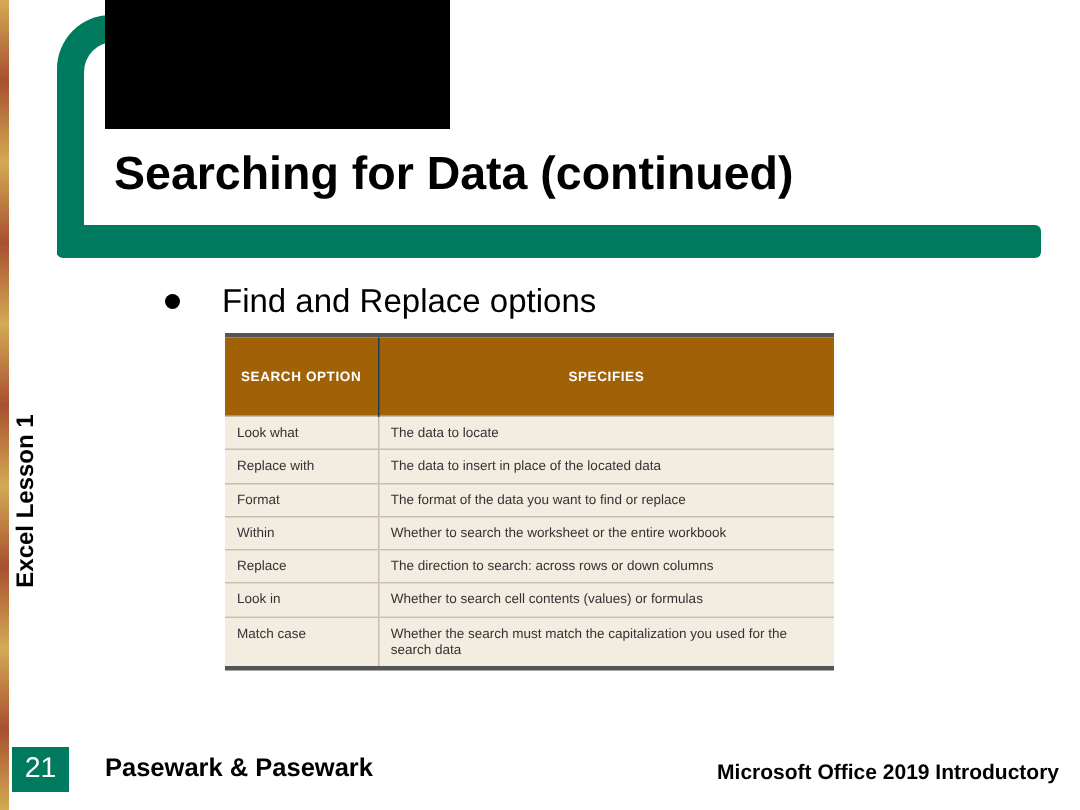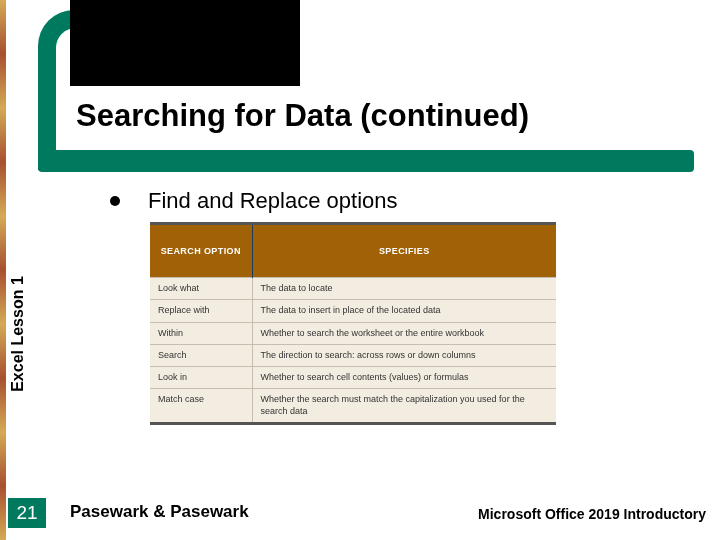--- a/index.html
+++ b/index.html
@@ -213,25 +213,29 @@
     <tbody>
       <tr>
         <td class="opt-col">Look what</td>
         <td>The data to locate</td>
       </tr>
       <tr>
         <td class="opt-col">Replace with</td>
         <td>The data to insert in place of the located data</td>
       </tr>
       <tr>
+        <td class="opt-col">Format</td>
+        <td>The format of the data you want to find or replace</td>
+      </tr>
+      <tr>
         <td class="opt-col">Within</td>
         <td>Whether to search the worksheet or the entire workbook</td>
       </tr>
       <tr>
-        <td class="opt-col">Search</td>
+        <td class="opt-col">Replace</td>
         <td>The direction to search: across rows or down columns</td>
       </tr>
       <tr>
         <td class="opt-col">Look in</td>
         <td>Whether to search cell contents (values) or formulas</td>
       </tr>
       <tr>
         <td class="opt-col">Match case</td>
         <td>Whether the search must match the capitalization you used for the search data</td>
       </tr>

